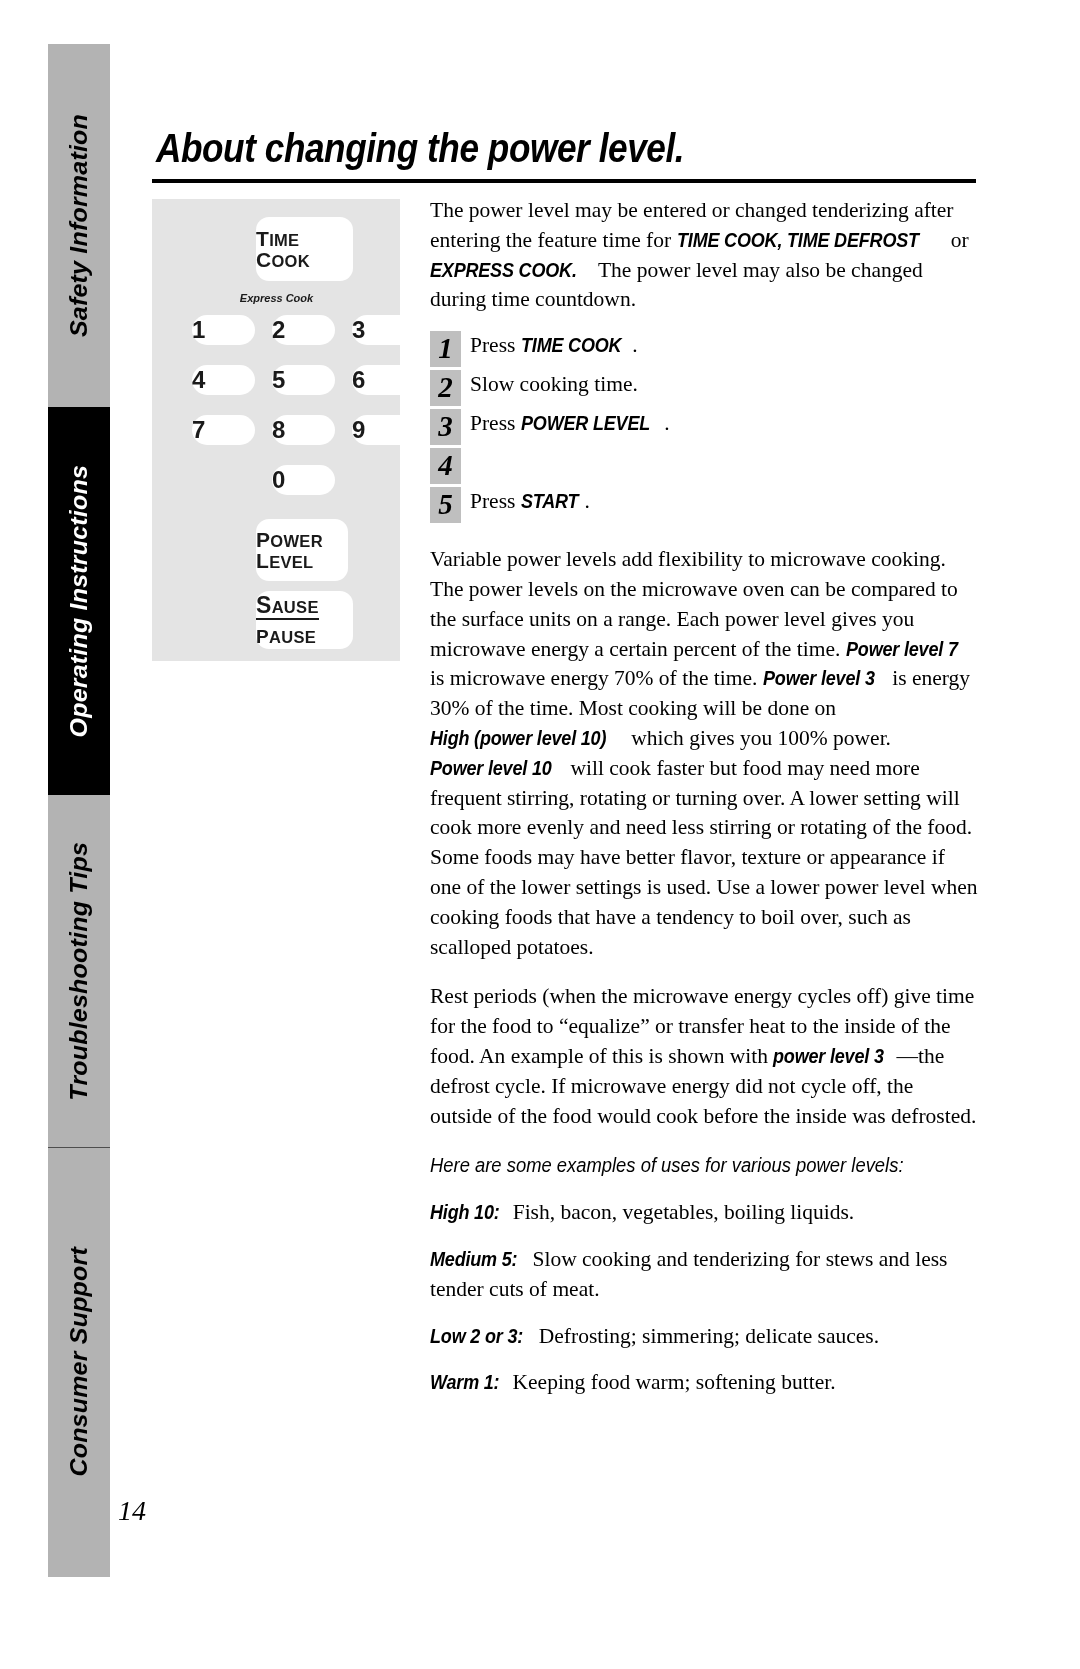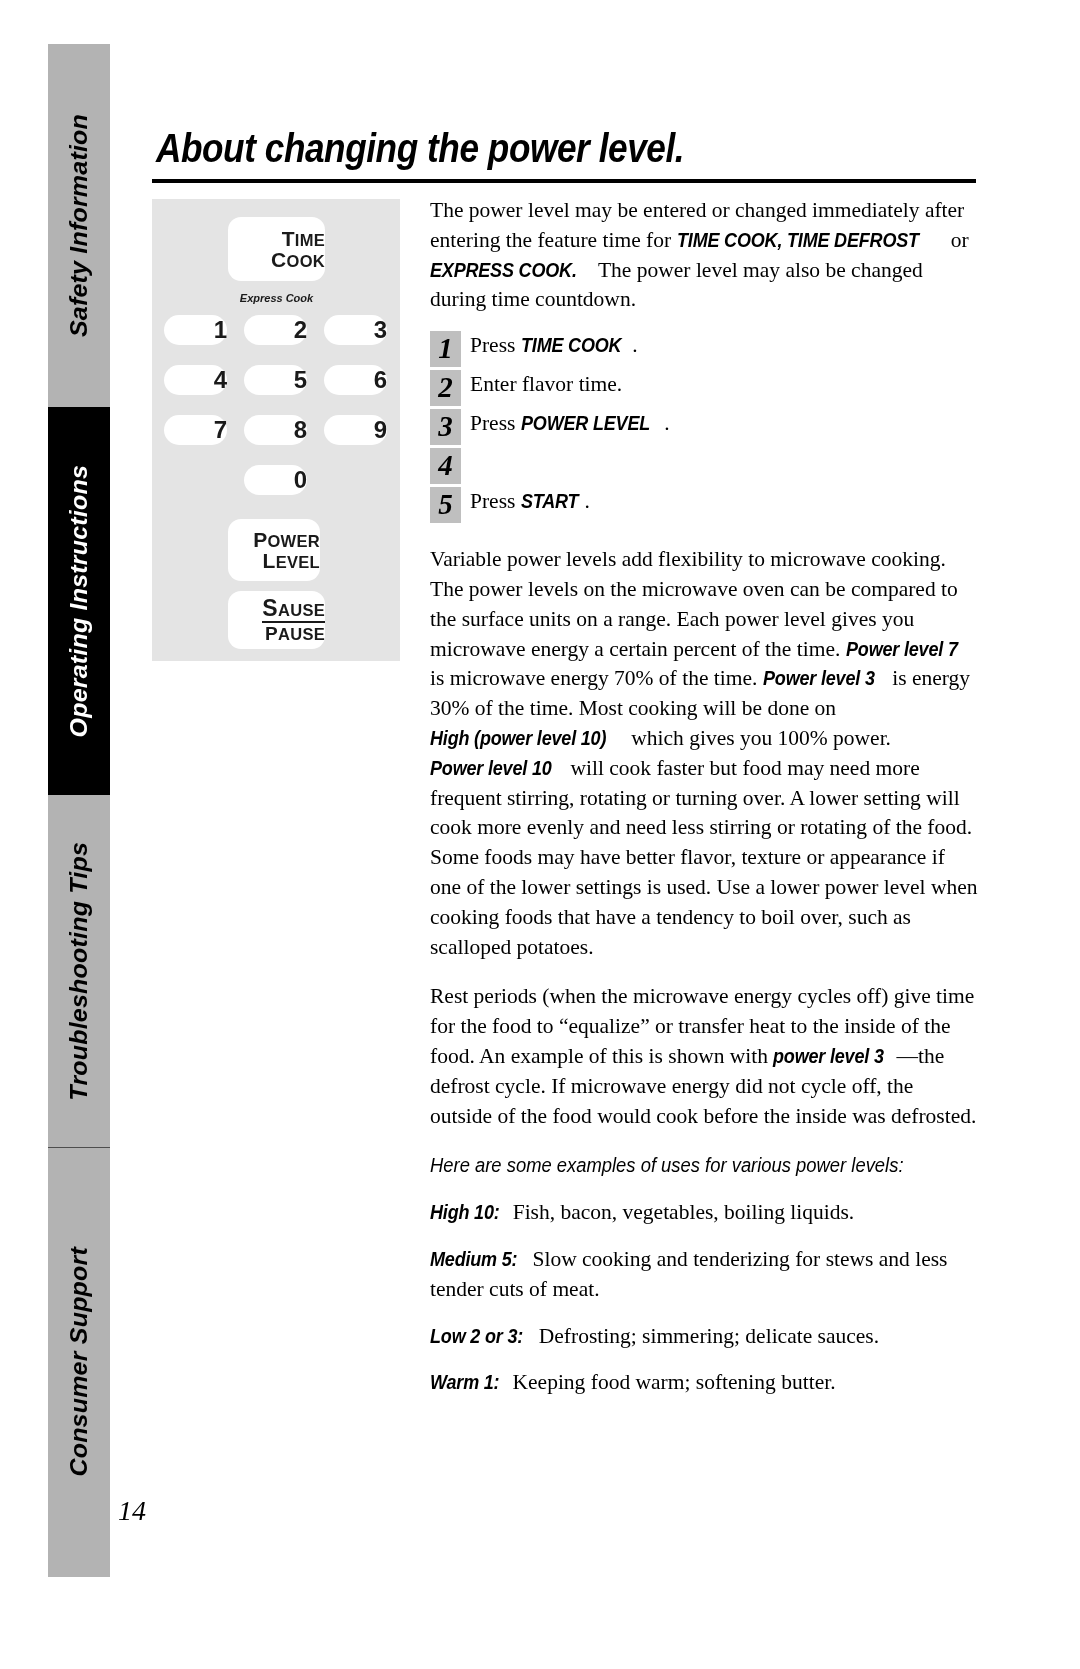--- a/index.html
+++ b/index.html
@@ -97,26 +97,27 @@
     height: 462px;
     background: #e4e4e4;
   }
   .key {
     background: #ffffff;
     border-radius: 13px;
     font-family: "Liberation Sans", sans-serif;
     font-weight: bold;
     color: #1a1a1a;
     display: flex;
-    align-items: flex-end;
+    align-items: flex-start;
     justify-content: center;
     flex-direction: column;
     position: absolute;
     line-height: 1.02;
     text-align: center;
+    margin-left: 28px;
   }
   .key.smallcaps {
     font-size: 21px;
     letter-spacing: 0.3px;
   }
   .key.smallcaps .lc {
     font-size: 16.5px;
   }
   .key-timecook {
     left: 76px; top: 18px; width: 97px; height: 64px;
@@ -146,21 +147,21 @@
     left: 76px; top: 392px; width: 97px; height: 58px;
     font-size: 21px;
   }
   .start-top {
     border-bottom: 2px solid #1a1a1a;
     padding-bottom: 1px;
     font-size: 23px;
   }
   .start-bot {
     font-size: 19px;
-    padding-top: 1px;
+    padding-top: 7px;
   }
 
   
   .textcol {
     position: absolute;
     left: 278px;
     top: 152px;
     width: 550px;
     font-size: 21.5px;
     line-height: 29.8px;
@@ -287,30 +288,30 @@
     </div>
 
     <div class="key key-start smallcaps">
       <div class="start-top"><span>S</span><span class="lc">AUSE</span></div>
       <div class="start-bot"><span>P</span><span class="lc">AUSE</span></div>
     </div>
   </div>
 
   <div class="textcol">
 
-    <p class="tight"><span>The power level may be entered or changed immediately after entering the feature time for </span><span class="em">TIME COOK, TIME DEFROST</span><span> or </span><span class="em">EXPRESS COOK.</span><span> The power level may also be changed during time countdown.</span></p>
+    <p class="tight"><span>The power level may be entered or changed tenderizing after entering the feature time for </span><span class="em">TIME COOK, TIME DEFROST</span><span> or </span><span class="em">EXPRESS COOK.</span><span> The power level may also be changed during time countdown.</span></p>
 
     <ul class="steps">
       <li class="step">
         <div class="step-num">1</div>
         <div class="step-text"><span>Press </span><span class="em">TIME COOK</span><span>.</span></div>
       </li>
       <li class="step">
         <div class="step-num">2</div>
-        <div class="step-text"><span>Enter flavor time.</span><span class="em"></span><span></span></div>
+        <div class="step-text"><span>Slow cooking time.</span><span class="em"></span><span></span></div>
       </li>
       <li class="step">
         <div class="step-num">3</div>
         <div class="step-text"><span>Press </span><span class="em">POWER LEVEL</span><span>.</span></div>
       </li>
       <li class="step">
         <div class="step-num">4</div>
       </li>
       <li class="step">
         <div class="step-num">5</div>

